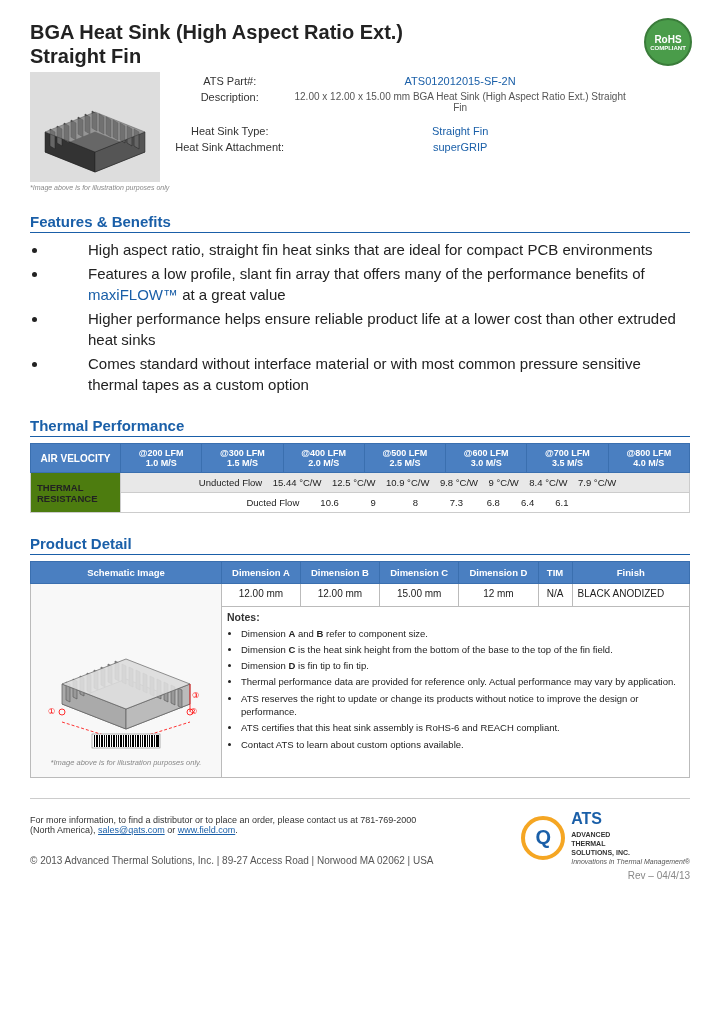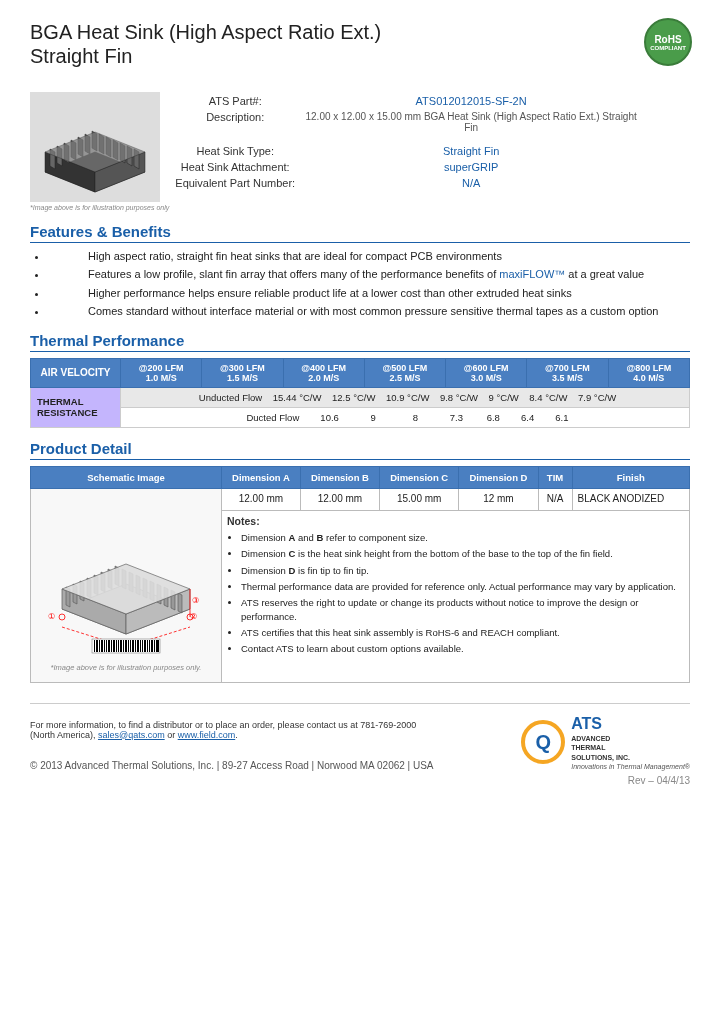--- a/index.html
+++ b/index.html
@@ -14,24 +14,24 @@
     .page {
       background: #fff;
       width: 720px;
       min-height: 1012px;
       padding: 20px 30px 20px 30px;
       position: relative;
     }
     
     .header-title {
       font-size: 20px;
-      font-weight: normal;
+      font-weight: bold;
       color: #222;
       line-height: 1.2;
-      margin-bottom: 24px;
+      margin-bottom: 4px;
     }
     .rohs-badge {
       position: absolute;
       top: 18px;
       right: 28px;
       width: 48px;
       height: 48px;
       border-radius: 50%;
       background: #4a9c4a;
       display: flex;
@@ -61,27 +61,27 @@
     .product-details-table td { padding: 1px 4px; vertical-align: top; text-align: center; }
     .product-details-table .label { color: #333; font-weight: normal; }
     .product-details-table .value-blue { color: #1a5fa8; }
     .product-details-table .value { color: #555; }
 
     
     .section-title {
       color: #1a5fa8;
       font-size: 15px;
       font-weight: bold;
-      margin: 12px 0 6px 0;
+      margin: 22px 0 6px 0;
       border-bottom: 1px solid #1a5fa8;
       padding-bottom: 2px;
     }
     
     .features-list { margin-left: 18px; margin-bottom: 8px; }
-    .features-list li { margin-bottom: 3px; font-size: 11px; line-height: 1.4; padding-left: 40px; }
+    .features-list li { margin-bottom: 3px; font-size: 15px; line-height: 1.4; padding-left: 40px; }
     .maxiflow { color: #1a5fa8; }
 
     
     .thermal-table { width: 100%; border-collapse: collapse; margin-bottom: 10px; font-size: 10px; }
     .thermal-table th {
       background: #4a7fc1;
       color: #fff;
       text-align: center;
       padding: 4px 3px;
       font-size: 9.5px;
@@ -217,24 +217,20 @@
             <td colspan="2" style="height:6px;"></td>
           </tr>
       <tr>
         <td class="label">Heat Sink Type:</td>
         <td class="value-blue">Straight Fin</td>
       </tr>
       <tr>
         <td class="label">Heat Sink Attachment:</td>
         <td class="value-blue">superGRIP</td>
       </tr>
-      <tr>
-        <td class="label">Equivalent Part Number:</td>
-        <td class="value-blue">N/A</td>
-      </tr>
     </tbody>
       </table>
   </div>
 
   <div class="section-title">Features &amp; Benefits</div>
   <ul class="features-list">
     <li>High aspect ratio, straight fin heat sinks that are ideal for compact PCB environments</li>
     <li>Features a low profile, slant fin array that offers many of the performance benefits of <span class="maxiflow">maxiFLOW™</span> at a great value</li>
     <li>Higher performance helps ensure reliable product life at a lower cost than other extruded heat sinks</li>
     <li>Comes standard without interface material or with most common pressure sensitive thermal tapes as a custom option</li>
@@ -250,21 +246,21 @@
         <th style="background:#4a7fc1;color:#fff;font-size:9px;">@300 LFM<br>1.5 M/S</th>
         <th style="background:#4a7fc1;color:#fff;font-size:9px;">@400 LFM<br>2.0 M/S</th>
         <th style="background:#4a7fc1;color:#fff;font-size:9px;">@500 LFM<br>2.5 M/S</th>
         <th style="background:#4a7fc1;color:#fff;font-size:9px;">@600 LFM<br>3.0 M/S</th>
         <th style="background:#4a7fc1;color:#fff;font-size:9px;">@700 LFM<br>3.5 M/S</th>
         <th style="background:#4a7fc1;color:#fff;font-size:9px;">@800 LFM<br>4.0 M/S</th>
       </tr>
     </thead>
     <tbody>
       <tr>
-        <td rowspan="2" style="background:#c4b5fd;font-weight:bold;font-size:9.5px;text-align:left;padding-left:6px;vertical-align:middle;">THERMAL RESISTANCE</td>
+        <td rowspan="2" style="background:#4d7c0f;font-weight:bold;font-size:9.5px;text-align:left;padding-left:6px;vertical-align:middle;">THERMAL RESISTANCE</td>
         <td colspan="7" style="background:#e8e8e8;font-size:9.5px;padding-left:8px;border-bottom:1px solid #ccc;margin-top:44px;">Unducted Flow &nbsp;&nbsp; 15.44 °C/W &nbsp;&nbsp; 12.5 °C/W &nbsp;&nbsp; 10.9 °C/W &nbsp;&nbsp; 9.8 °C/W &nbsp;&nbsp; 9 °C/W &nbsp;&nbsp; 8.4 °C/W &nbsp;&nbsp; 7.9 °C/W</td>
       </tr>
       <tr>
         <td colspan="7" style="font-size:9.5px;padding-left:8px;">Ducted Flow &nbsp;&nbsp;&nbsp;&nbsp;&nbsp;&nbsp; 10.6 &nbsp;&nbsp;&nbsp;&nbsp;&nbsp;&nbsp;&nbsp;&nbsp;&nbsp;&nbsp; 9 &nbsp;&nbsp;&nbsp;&nbsp;&nbsp;&nbsp;&nbsp;&nbsp;&nbsp;&nbsp;&nbsp;&nbsp; 8 &nbsp;&nbsp;&nbsp;&nbsp;&nbsp;&nbsp;&nbsp;&nbsp;&nbsp;&nbsp; 7.3 &nbsp;&nbsp;&nbsp;&nbsp;&nbsp;&nbsp;&nbsp; 6.8 &nbsp;&nbsp;&nbsp;&nbsp;&nbsp;&nbsp; 6.4 &nbsp;&nbsp;&nbsp;&nbsp;&nbsp;&nbsp; 6.1</td>
       </tr>
     </tbody>
   </table>
 
   <div class="section-title">Product Detail</div>
   <table class="detail-outer-table">

